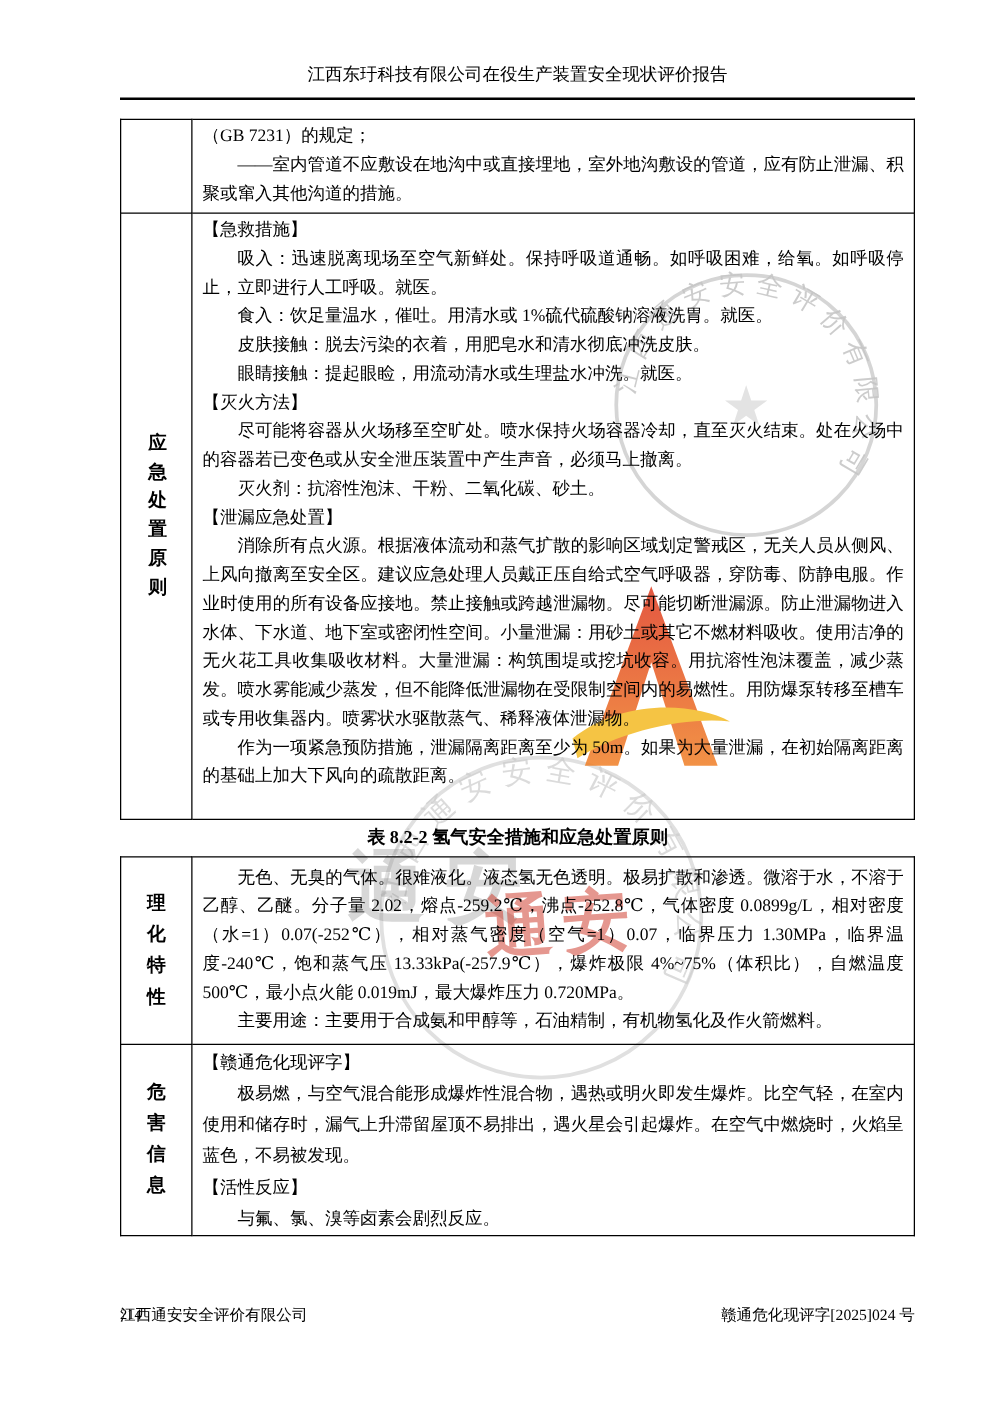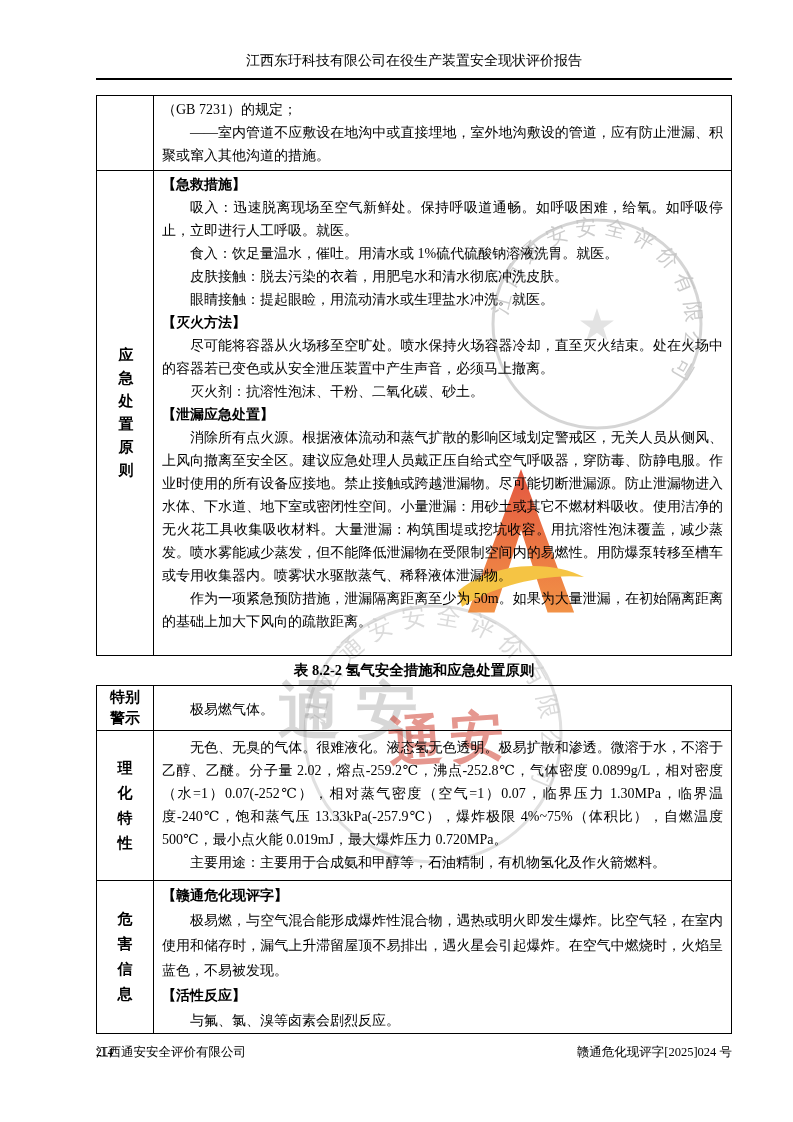--- a/index.html
+++ b/index.html
@@ -13,21 +13,21 @@
     font-size:14px;line-height:18px;padding-bottom:8px;border-bottom:2px solid #000000;
   }
   
   .content{position:absolute;top:95px;left:96px;width:636px;}
   table{border-collapse:collapse;width:636px;table-layout:fixed;}
   td{border:1px solid #000;}
   .hcell{width:56px;text-align:center;vertical-align:middle;font-weight:bold;font-size:15px;padding:0;}
   .ccell{vertical-align:top;padding:2px 8px 0 8px;font-size:14px;}
   .ccell p{margin:0;line-height:23px;text-align:justify;}
   .ind{text-indent:2em;}
-  .bh{font-weight:bold;}
+  .bh{font-weight:normal;}
   .vh{margin:0 auto;word-break:break-all;text-align:center;}
   .vh6{width:17px;line-height:23px;text-align:right;}
   .vh4{width:17px;line-height:25px;}
   .vh2x2{width:34px;line-height:21px;}
   .r1-1{height:75px;}
   .r1-2{height:485px;}
   .caption{height:29px;line-height:29px;text-align:center;font-weight:bold;font-size:14.5px;}
   .t2r1{height:45px;}
   .t2r2{height:150px;}
   .t2r3{height:151px;}
@@ -92,28 +92,20 @@
             <p class="ind">作为一项紧急预防措施，泄漏隔离距离至少为 50m。如果为大量泄漏，在初始隔离距离的基础上加大下风向的疏散距离。</p>
           </td>
         </tr>
       </tbody>
     </table>
 
     <div class="caption">表 8.2-2  氢气安全措施和应急处置原则</div>
 
     <table class="tbl2">
       <tbody>
-        <tr class="t2r1">
-          <td class="hcell">
-            <div class="vh vh2x2">特别警示</div>
-          </td>
-          <td class="ccell vmid">
-            <p class="ind">极易燃气体。</p>
-          </td>
-        </tr>
         <tr class="t2r2">
           <td class="hcell">
             <div class="vh vh4">理化特性</div>
           </td>
           <td class="ccell">
             <p class="ind">无色、无臭的气体。很难液化。液态氢无色透明。极易扩散和渗透。微溶于水，不溶于乙醇、乙醚。分子量 2.02，熔点-259.2℃，沸点-252.8℃，气体密度 0.0899g/L，相对密度（水=1）0.07(-252℃），相对蒸气密度（空气=1）0.07，临界压力 1.30MPa，临界温度-240℃，饱和蒸气压 13.33kPa(-257.9℃），爆炸极限 4%~75%（体积比），自燃温度 500℃，最小点火能 0.019mJ，最大爆炸压力 0.720MPa。</p>
             <p class="ind">主要用途：主要用于合成氨和甲醇等，石油精制，有机物氢化及作火箭燃料。</p>
           </td>
         </tr>
         <tr class="t2r3">

